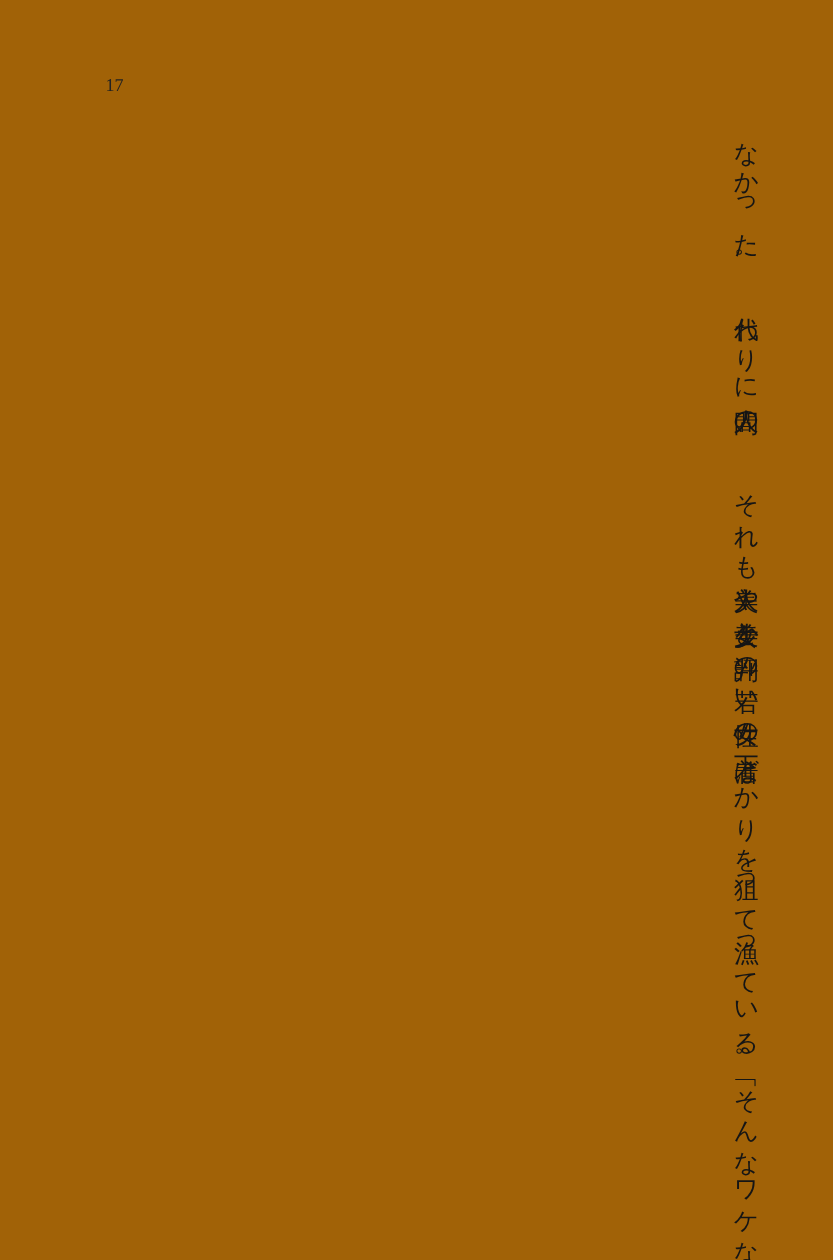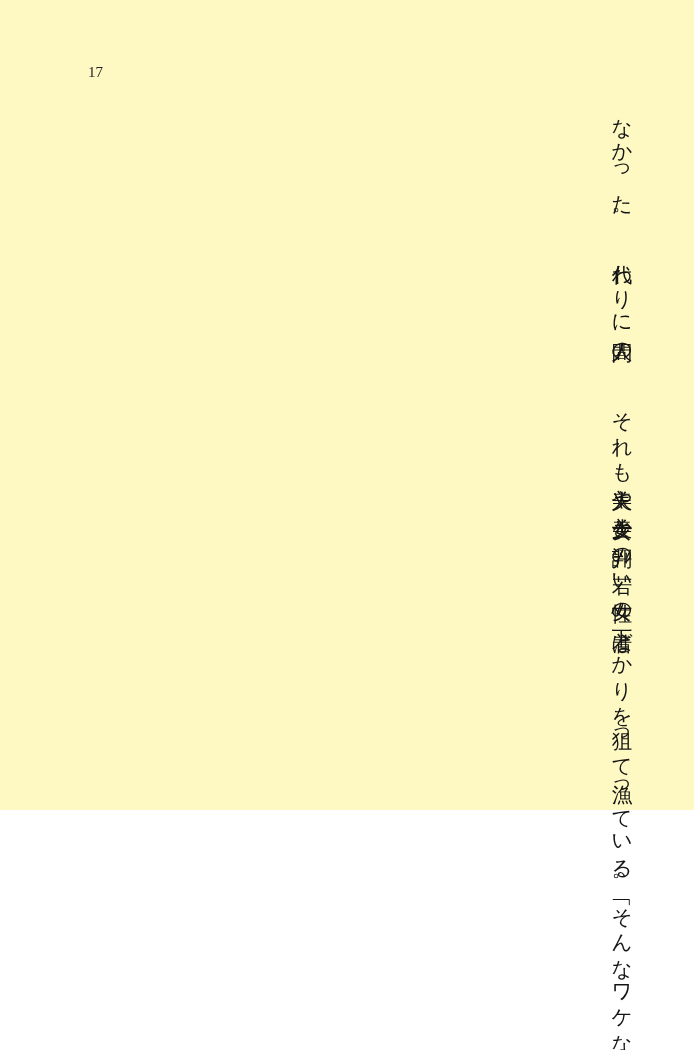--- a/index.html
+++ b/index.html
@@ -14,22 +14,22 @@
     font-family: "Liberation Serif", "DejaVu Serif", serif;
     color: #1a1a1a;
     overflow: hidden;
   }
 
   .page {
     position: absolute;
     left: 0;
     top: 0;
     width: 694px;
-    height: 810px;
-    background: #fef9c3;
+    height: 1050px;
+    background: #a16207;
   }
 
   
   .page-number {
     position: absolute;
     left: 88px;
     top: 64px;
     font-size: 15px;
     font-family: "Liberation Serif", "DejaVu Serif", serif;
     color: #222;

